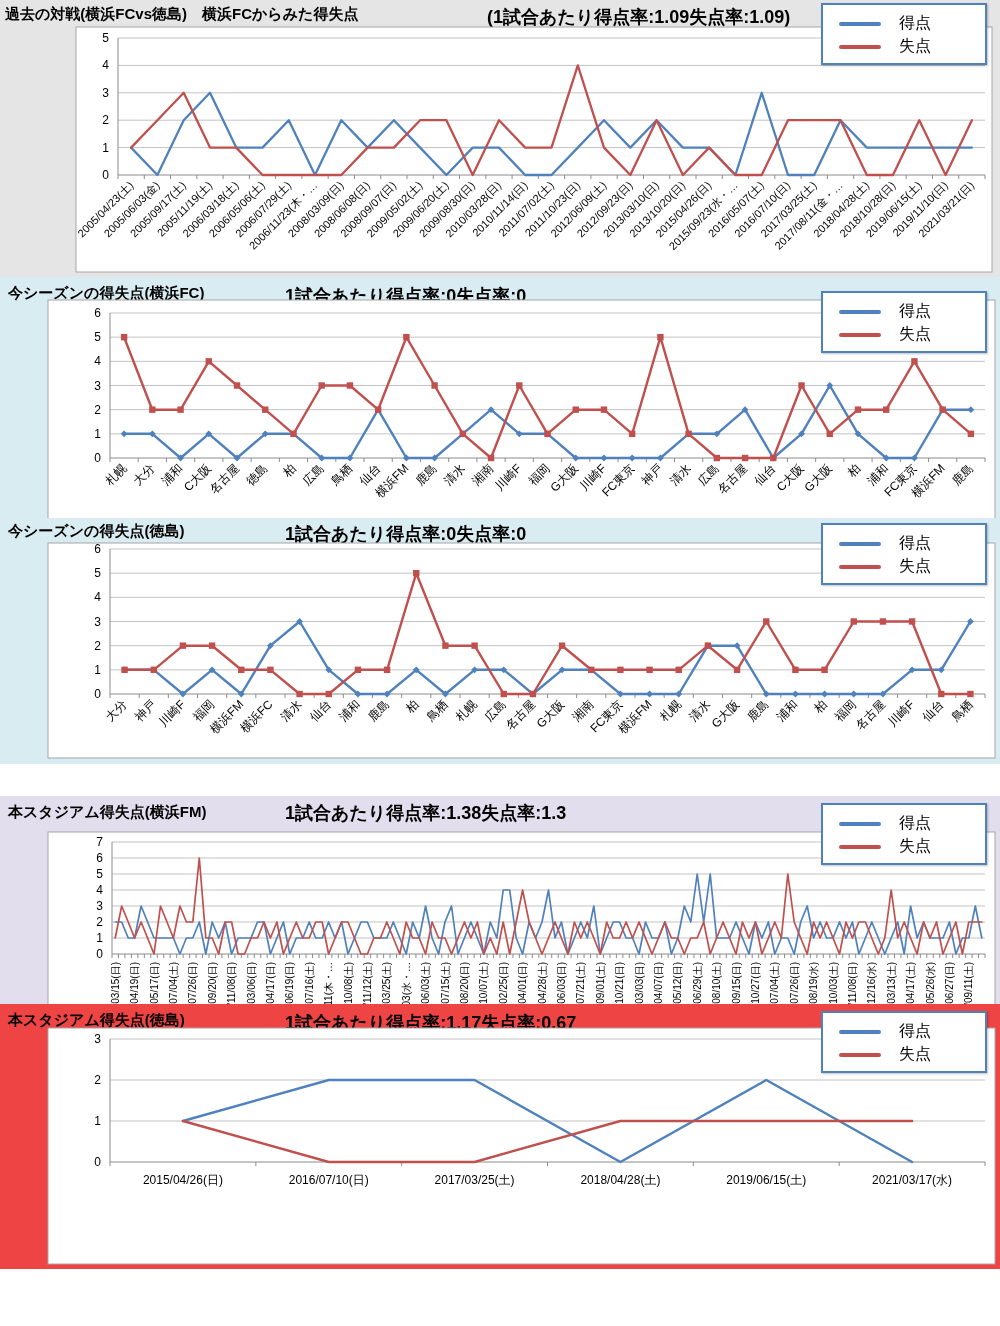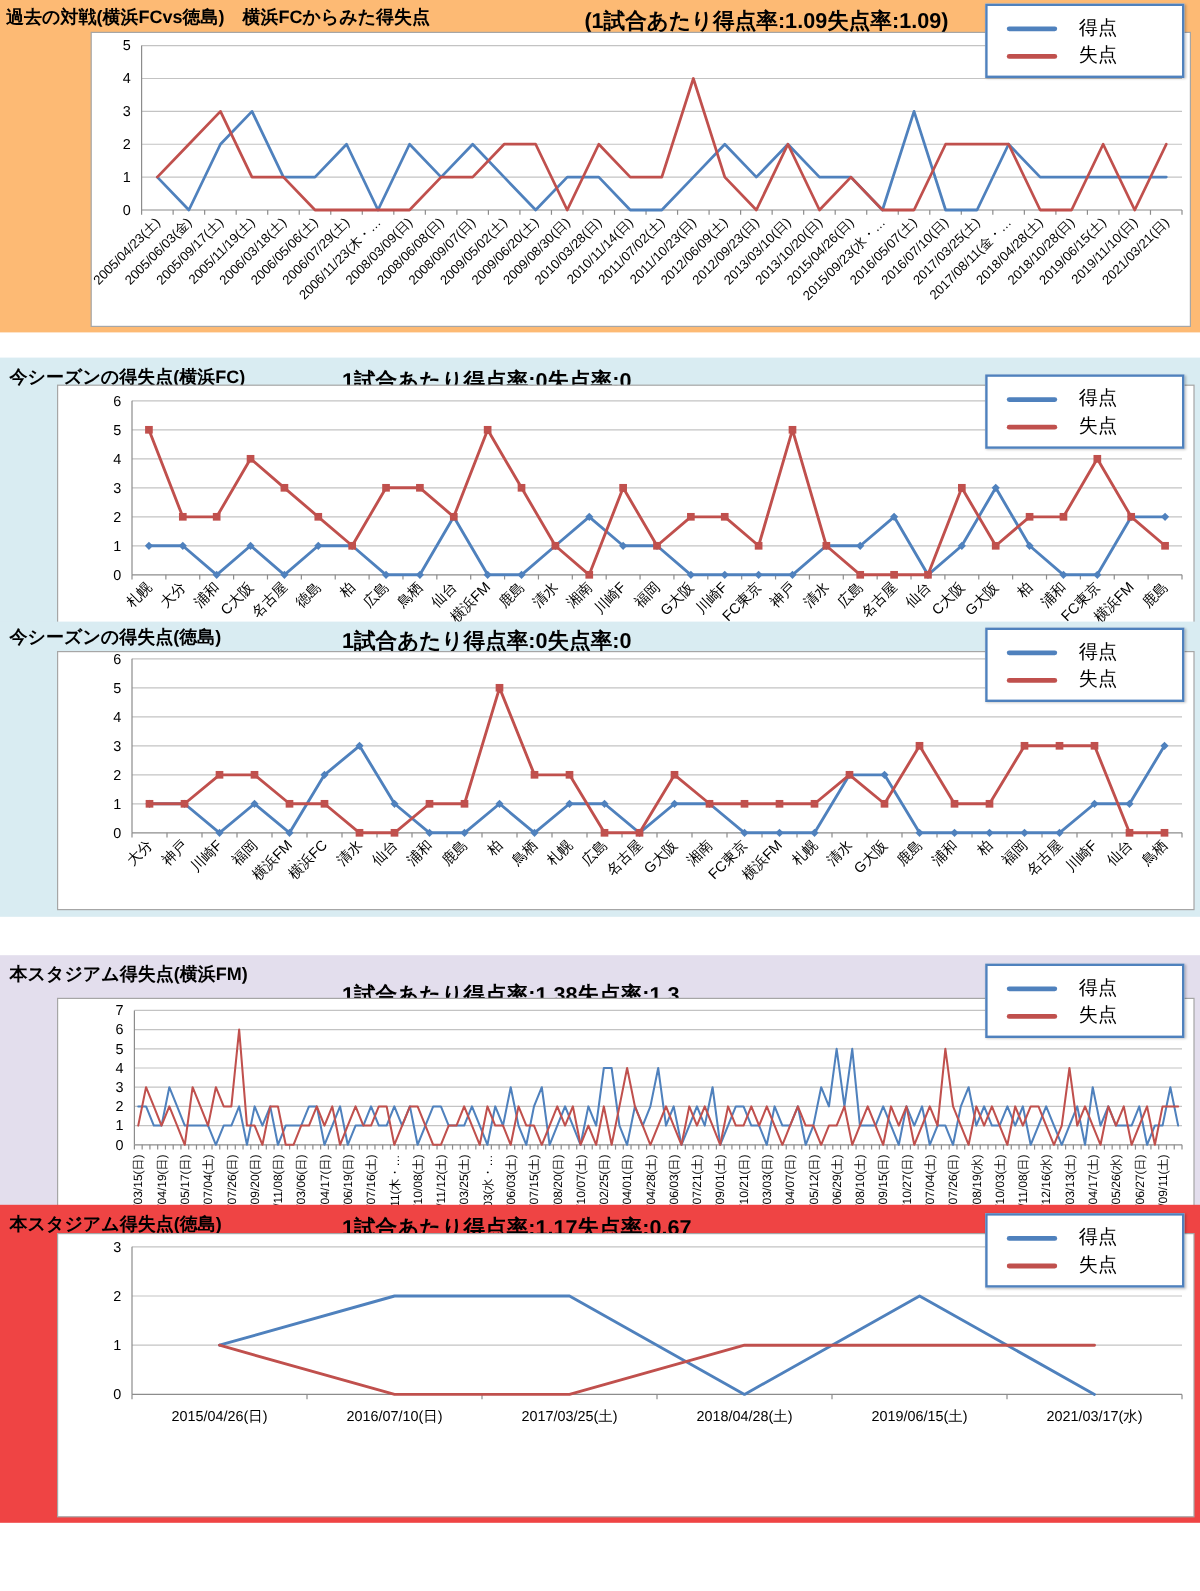--- a/index.html
+++ b/index.html
@@ -10,21 +10,21 @@
   .legend{position:absolute;right:13px;width:162px;background:#fff;border:2px solid #4f81bd;box-shadow:1px 1px 2px rgba(0,0,0,.25);z-index:5;padding:7px 0 5px 0;}
   .legend-row{display:flex;align-items:center;height:23px;padding-left:16px;}
   .legend-swatch{width:42px;height:4px;border-radius:2px;margin-right:18px;flex:0 0 auto;}
   .legend-label{font-size:16px;font-weight:normal;color:#000;}
   .chart-host{position:absolute;left:0;top:0;}
   svg text{font-family:"Liberation Sans","DejaVu Sans",sans-serif;}
 </style>
 </head>
 <body>
 
-<div class="band" style="top: 0px; height: 277px; background: #fdba74;">
+<div class="band" style="top: 0px; height: 277px; background: #e5e5e5;">
   <div class="band-title" style="left:5px;top:5px;">過去の対戦(横浜FCvs徳島)　横浜FCからみた得失点</div>
   <div class="band-rate" style="left:487px;top:5px;">(1試合あたり得点率:1.09失点率:1.09)</div>
   <div class="chart-host"><svg width="1000" height="277" viewBox="0 0 1000 277">
         <rect x="76" y="27" width="916" height="245" fill="#ffffff" stroke="#a6a6a6" stroke-width="1"></rect>
         <line x1="118" y1="175" x2="985" y2="175" stroke="#8c8c8c" stroke-width="1"></line>
         <text x="109" y="179" text-anchor="end" font-size="12" fill="#000">0</text>
         <line x1="118" y1="147.6" x2="985" y2="147.6" stroke="#c3c3c3" stroke-width="1"></line>
         <text x="109" y="151.6" text-anchor="end" font-size="12" fill="#000">1</text>
         <line x1="118" y1="120.2" x2="985" y2="120.2" stroke="#c3c3c3" stroke-width="1"></line>
         <text x="109" y="124.2" text-anchor="end" font-size="12" fill="#000">2</text>
@@ -110,21 +110,21 @@
       <span class="legend-swatch sw-scored" style="background: rgb(79, 129, 189);"></span>
       <span class="legend-label">得点</span>
     </div>
     <div class="legend-row">
       <span class="legend-swatch sw-conceded" style="background: rgb(192, 80, 77);"></span>
       <span class="legend-label">失点</span>
     </div>
   </div>
 </div>
 
-<div class="band" style="top: 277px; height: 273px; background: rgb(217, 236, 242); margin-top: 21px;">
+<div class="band" style="top: 277px; height: 273px; background: rgb(217, 236, 242);">
   <div class="band-title" style="left:8px;top:7px;">今シーズンの得失点(横浜FC)</div>
   <div class="band-rate" style="left:285px;top:7px;">1試合あたり得点率:0失点率:0</div>
   <div class="chart-host"><svg width="1000" height="273" viewBox="0 0 1000 273">
         <rect x="48" y="23" width="947" height="245" fill="#ffffff" stroke="#a6a6a6" stroke-width="1"></rect>
         <line x1="110" y1="181" x2="985" y2="181" stroke="#8c8c8c" stroke-width="1"></line>
         <text x="101" y="185" text-anchor="end" font-size="12" fill="#000">0</text>
         <line x1="110" y1="156.83333333333334" x2="985" y2="156.83333333333334" stroke="#c3c3c3" stroke-width="1"></line>
         <text x="101" y="160.83333333333334" text-anchor="end" font-size="12" fill="#000">1</text>
         <line x1="110" y1="132.66666666666666" x2="985" y2="132.66666666666666" stroke="#c3c3c3" stroke-width="1"></line>
         <text x="101" y="136.66666666666666" text-anchor="end" font-size="12" fill="#000">2</text>
@@ -428,21 +428,21 @@
     </div>
     <div class="legend-row">
       <span class="legend-swatch sw-conceded" style="background: rgb(192, 80, 77);"></span>
       <span class="legend-label">失点</span>
     </div>
   </div>
 </div>
 
 <div class="band" style="top: 796px; height: 265px; background: rgb(227, 222, 237);">
   <div class="band-title" style="left:8px;top:7px;">本スタジアム得失点(横浜FM)</div>
-  <div class="band-rate" style="left:285px;top:21px;text-decoration:underline;">1試合あたり得点率:1.38失点率:1.3</div>
+  <div class="band-rate" style="left:285px;top:5px;">1試合あたり得点率:1.38失点率:1.3</div>
   <div class="chart-host"><svg width="1000" height="265" viewBox="0 0 1000 265">
         <rect x="48" y="36" width="947" height="226" fill="#ffffff" stroke="#a6a6a6" stroke-width="1"></rect>
         <line x1="112" y1="158" x2="985" y2="158" stroke="#8c8c8c" stroke-width="1"></line>
         <text x="103" y="162" text-anchor="end" font-size="12" fill="#000">0</text>
         <line x1="112" y1="142" x2="985" y2="142" stroke="#c3c3c3" stroke-width="1"></line>
         <text x="103" y="146" text-anchor="end" font-size="12" fill="#000">1</text>
         <line x1="112" y1="126" x2="985" y2="126" stroke="#c3c3c3" stroke-width="1"></line>
         <text x="103" y="130" text-anchor="end" font-size="12" fill="#000">2</text>
         <line x1="112" y1="110" x2="985" y2="110" stroke="#c3c3c3" stroke-width="1"></line>
         <text x="103" y="114" text-anchor="end" font-size="12" fill="#000">3</text>

